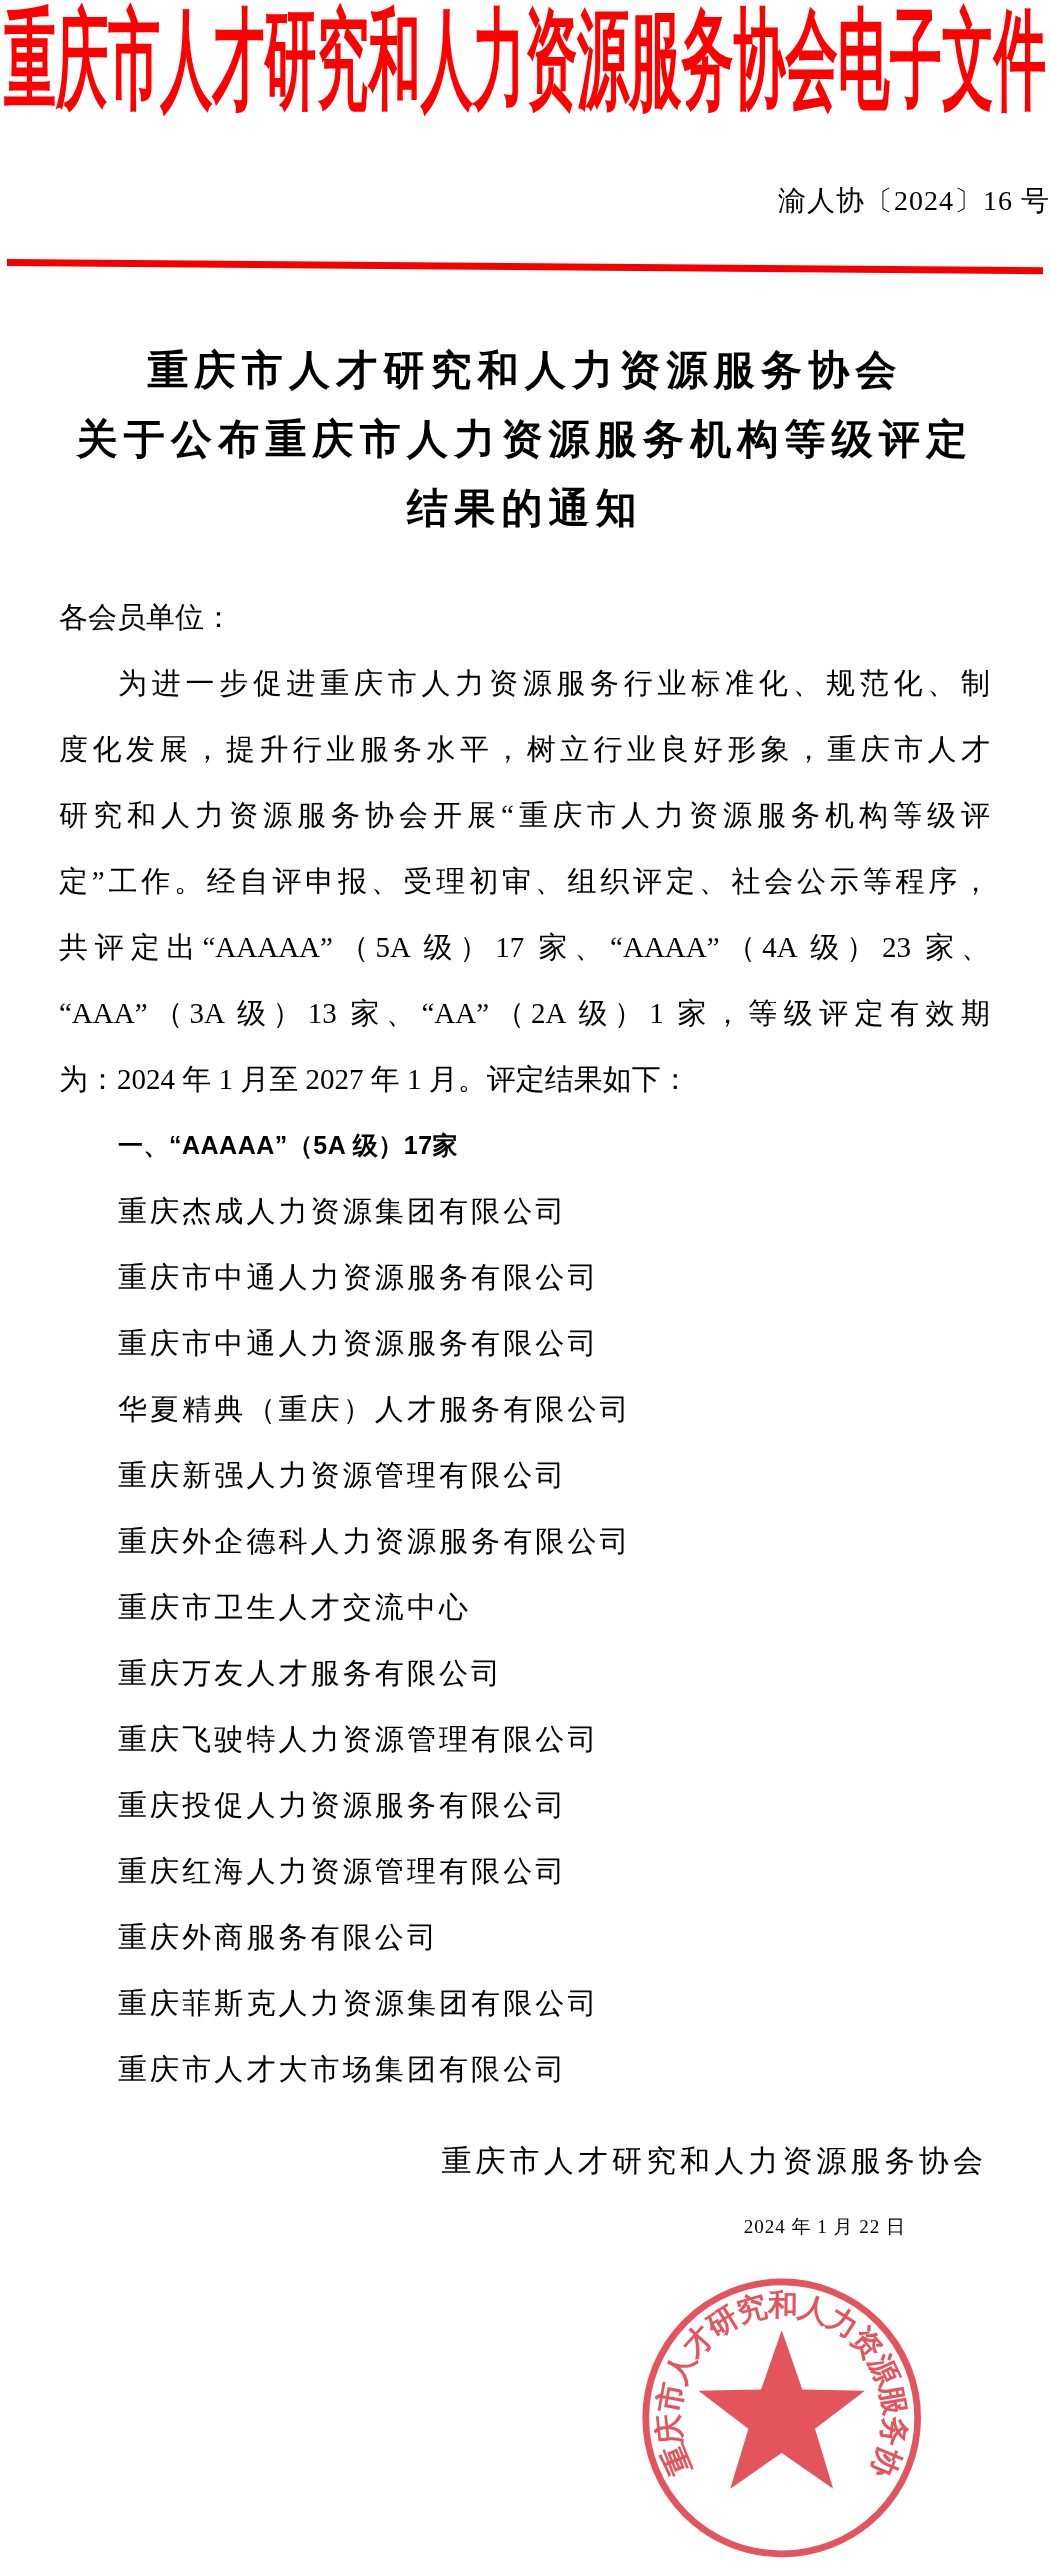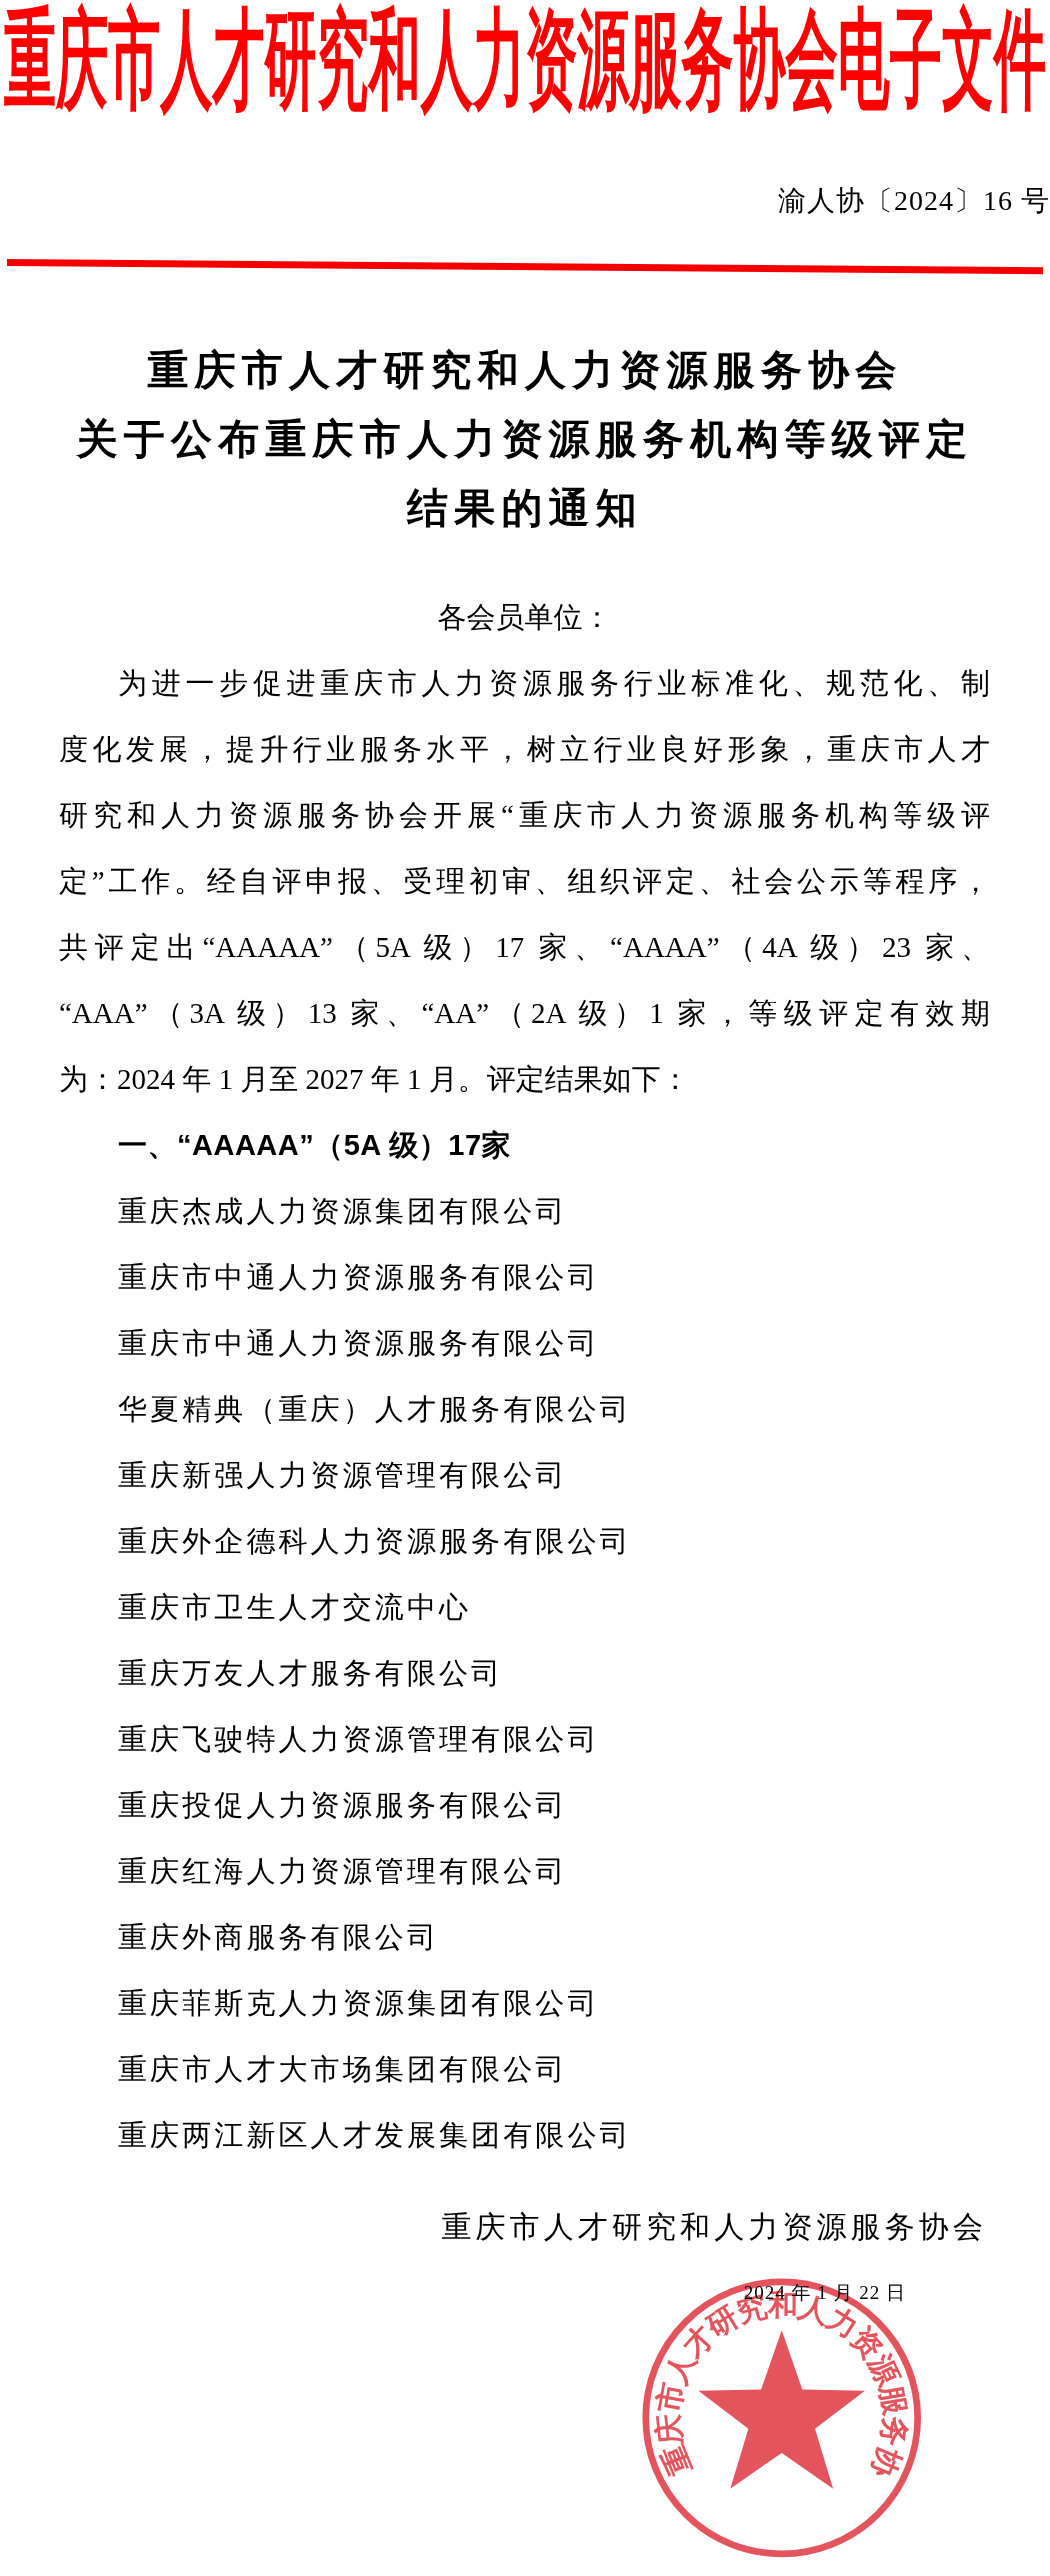--- a/index.html
+++ b/index.html
@@ -17,26 +17,26 @@
 
   .doc-number{margin-top:62px;line-height:32px;font-size:28px;text-align:right;letter-spacing:1px;}
 
   .red-rule{margin:42px auto 0 7.2px;width:1036px;height:7.2px;
     background:var(--rule-red,#f40000);transform:rotate(0.45deg);transform-origin:left center;}
 
   .title{margin-top:70px;text-align:center;font-weight:bold;}
   .title-line{font-size:41px;line-height:69px;letter-spacing:6.2px;}
 
   .content{margin-top:41px;padding:0 60px 0 59px;font-size:29px;line-height:66px;}
-  .salutation{text-align:center;}
+  .salutation{text-align:left;}
   .para-line{text-align:justify;}
   .para-line.just{text-align-last:justify;}
   .para-line.indent{text-indent:59px;}
   .heading{font-weight:bold;padding-left:59px;
-    font-family:"Liberation Sans","DejaVu Sans",sans-serif;font-size:29px;letter-spacing:0.5px;}
+    font-family:"Liberation Sans","DejaVu Sans",sans-serif;font-size:25px;letter-spacing:0.5px;}
   .company{padding-left:59px;letter-spacing:3.1px;}
 
   .signature{margin-top:25px;line-height:67px;font-size:30px;text-align:right;
     padding-right:63px;letter-spacing:4.1px;}
   .date{line-height:66px;font-size:19px;text-align:right;padding-right:144px;letter-spacing:1px;}
 
   .seal{position:absolute;left:0;top:0;width:1050px;height:2674px;
     pointer-events:none;mix-blend-mode:multiply;opacity:0.88;}
   .seal circle{fill:none;stroke:var(--seal-red,#e03c46);stroke-width:13px;}
   .seal polygon{fill:var(--seal-red,#e03c46);}
@@ -80,21 +80,20 @@
     <div class="company">重庆新强人力资源管理有限公司</div>
     <div class="company">重庆外企德科人力资源服务有限公司</div>
     <div class="company">重庆市卫生人才交流中心</div>
     <div class="company">重庆万友人才服务有限公司</div>
     <div class="company">重庆飞驶特人力资源管理有限公司</div>
     <div class="company">重庆投促人力资源服务有限公司</div>
     <div class="company">重庆红海人力资源管理有限公司</div>
     <div class="company">重庆外商服务有限公司</div>
     <div class="company">重庆菲斯克人力资源集团有限公司</div>
     <div class="company">重庆市人才大市场集团有限公司</div>
-    <div class="company">重庆两江新区人才发展集团有限公司</div>
   </div>
 
   <div class="signature">重庆市人才研究和人力资源服务协会</div>
   <div class="date">2024 年 1 月 22 日</div>
 
   <svg class="seal" viewBox="0 0 2039 5190" aria-hidden="true">
     <circle cx="1518" cy="4694" r="264"></circle>
     <path id="sealArc" fill="none" d="M 1344.8 4794 A 200 200 0 1 1 1691.2 4794"></path>
     <text>
       <textPath href="#sealArc">重庆市人才研究和人力资源服务协会</textPath>

